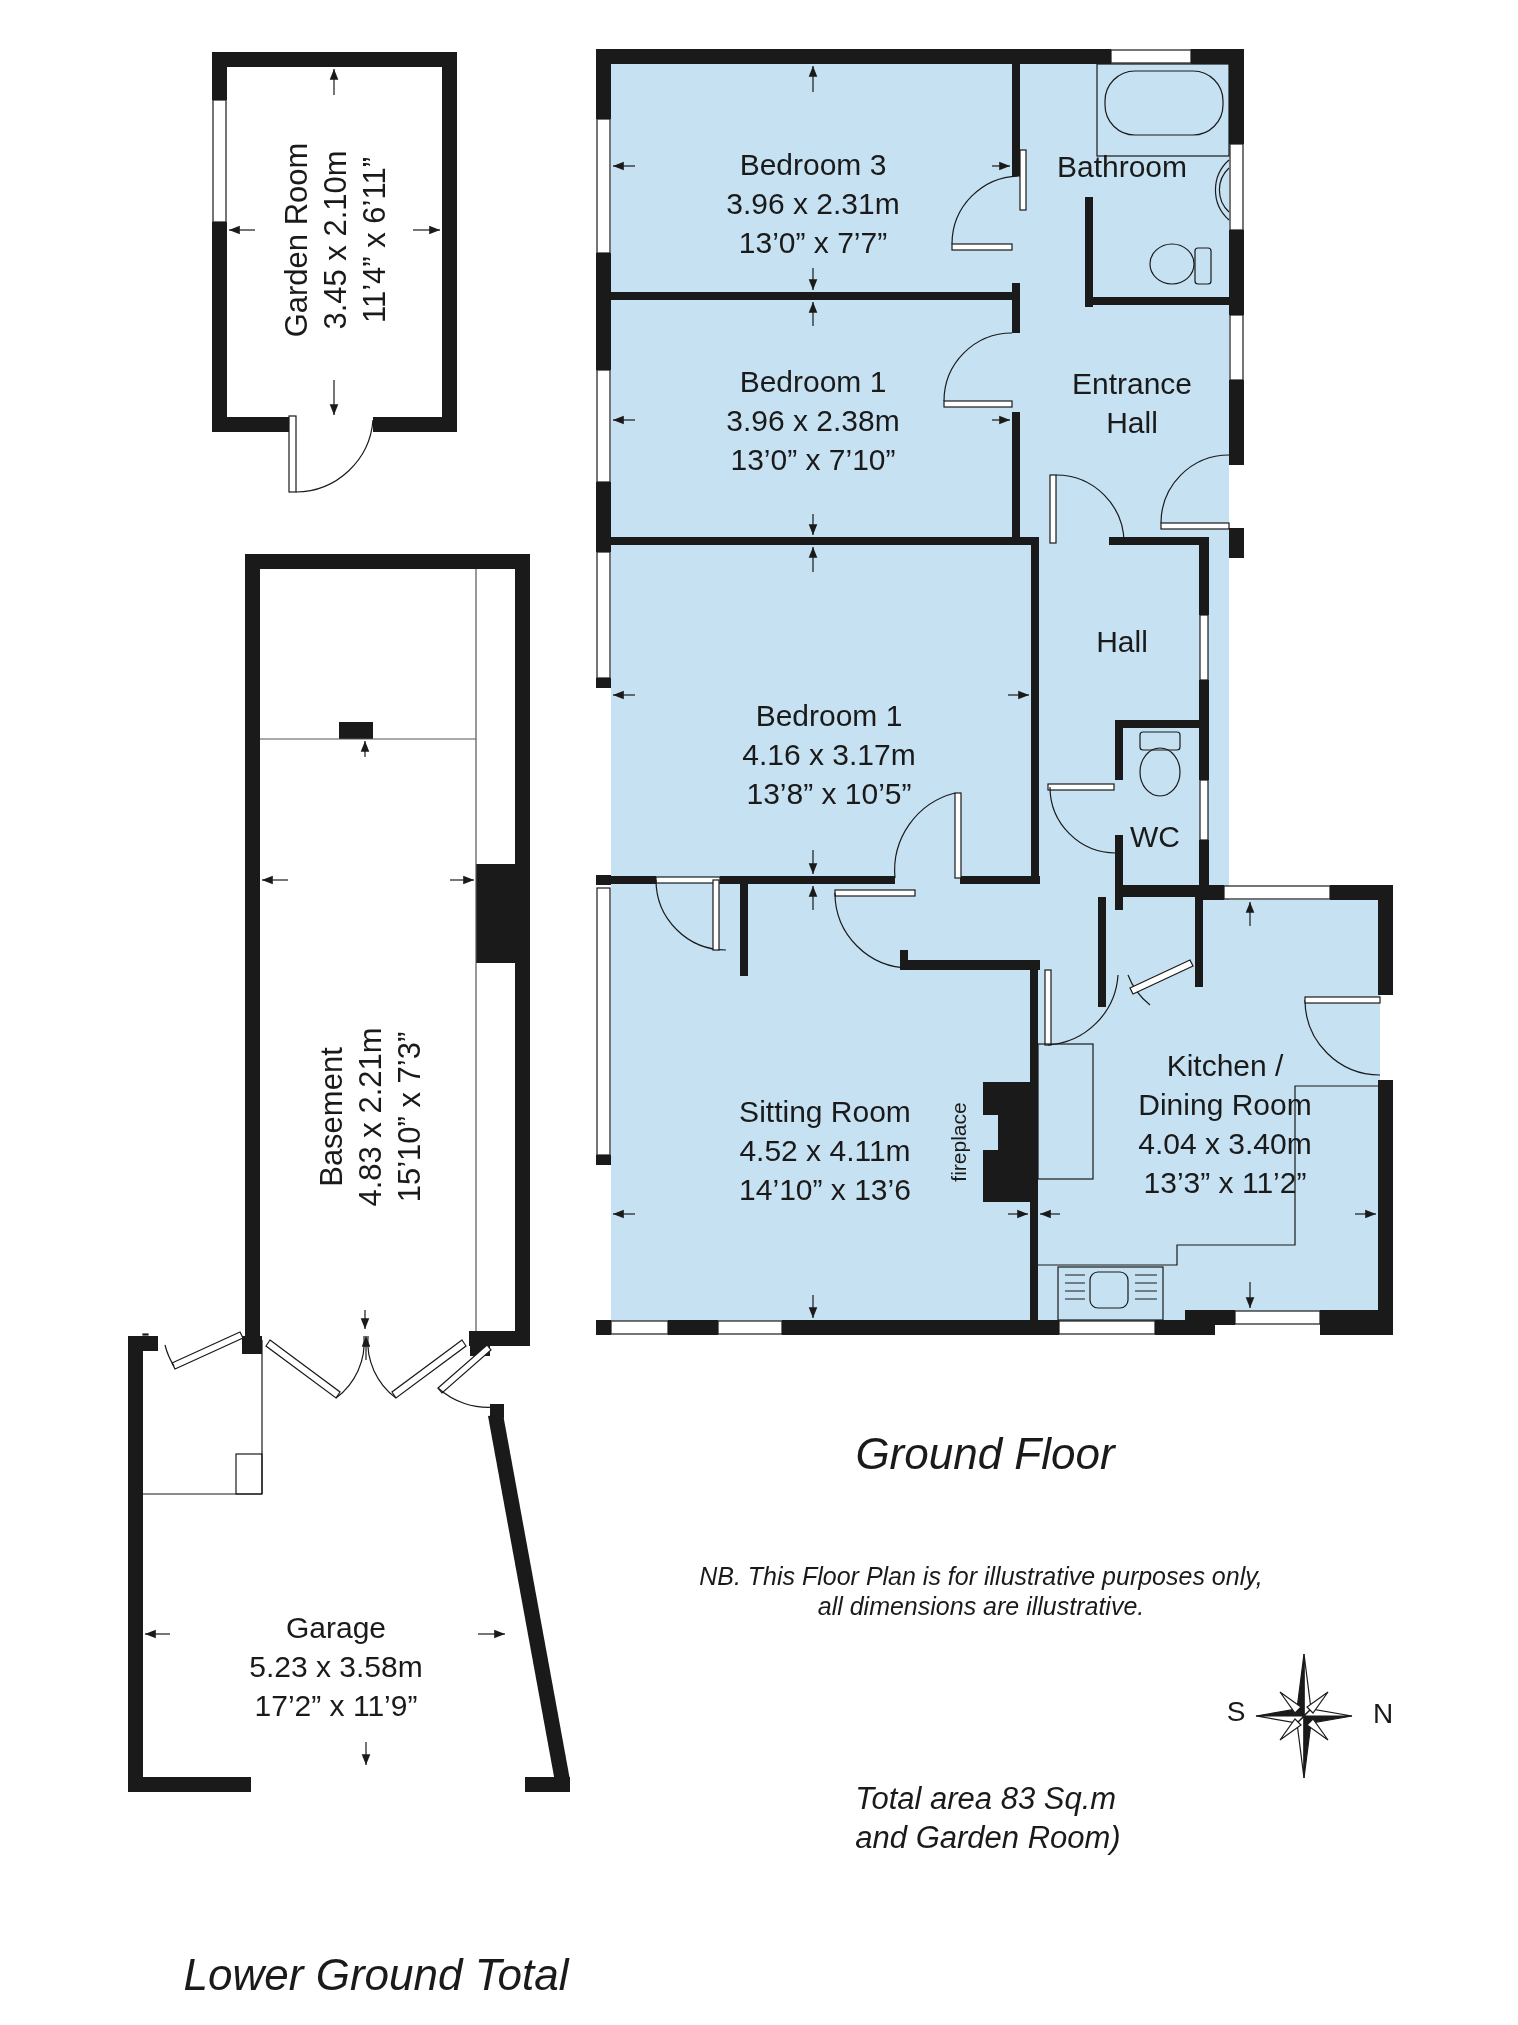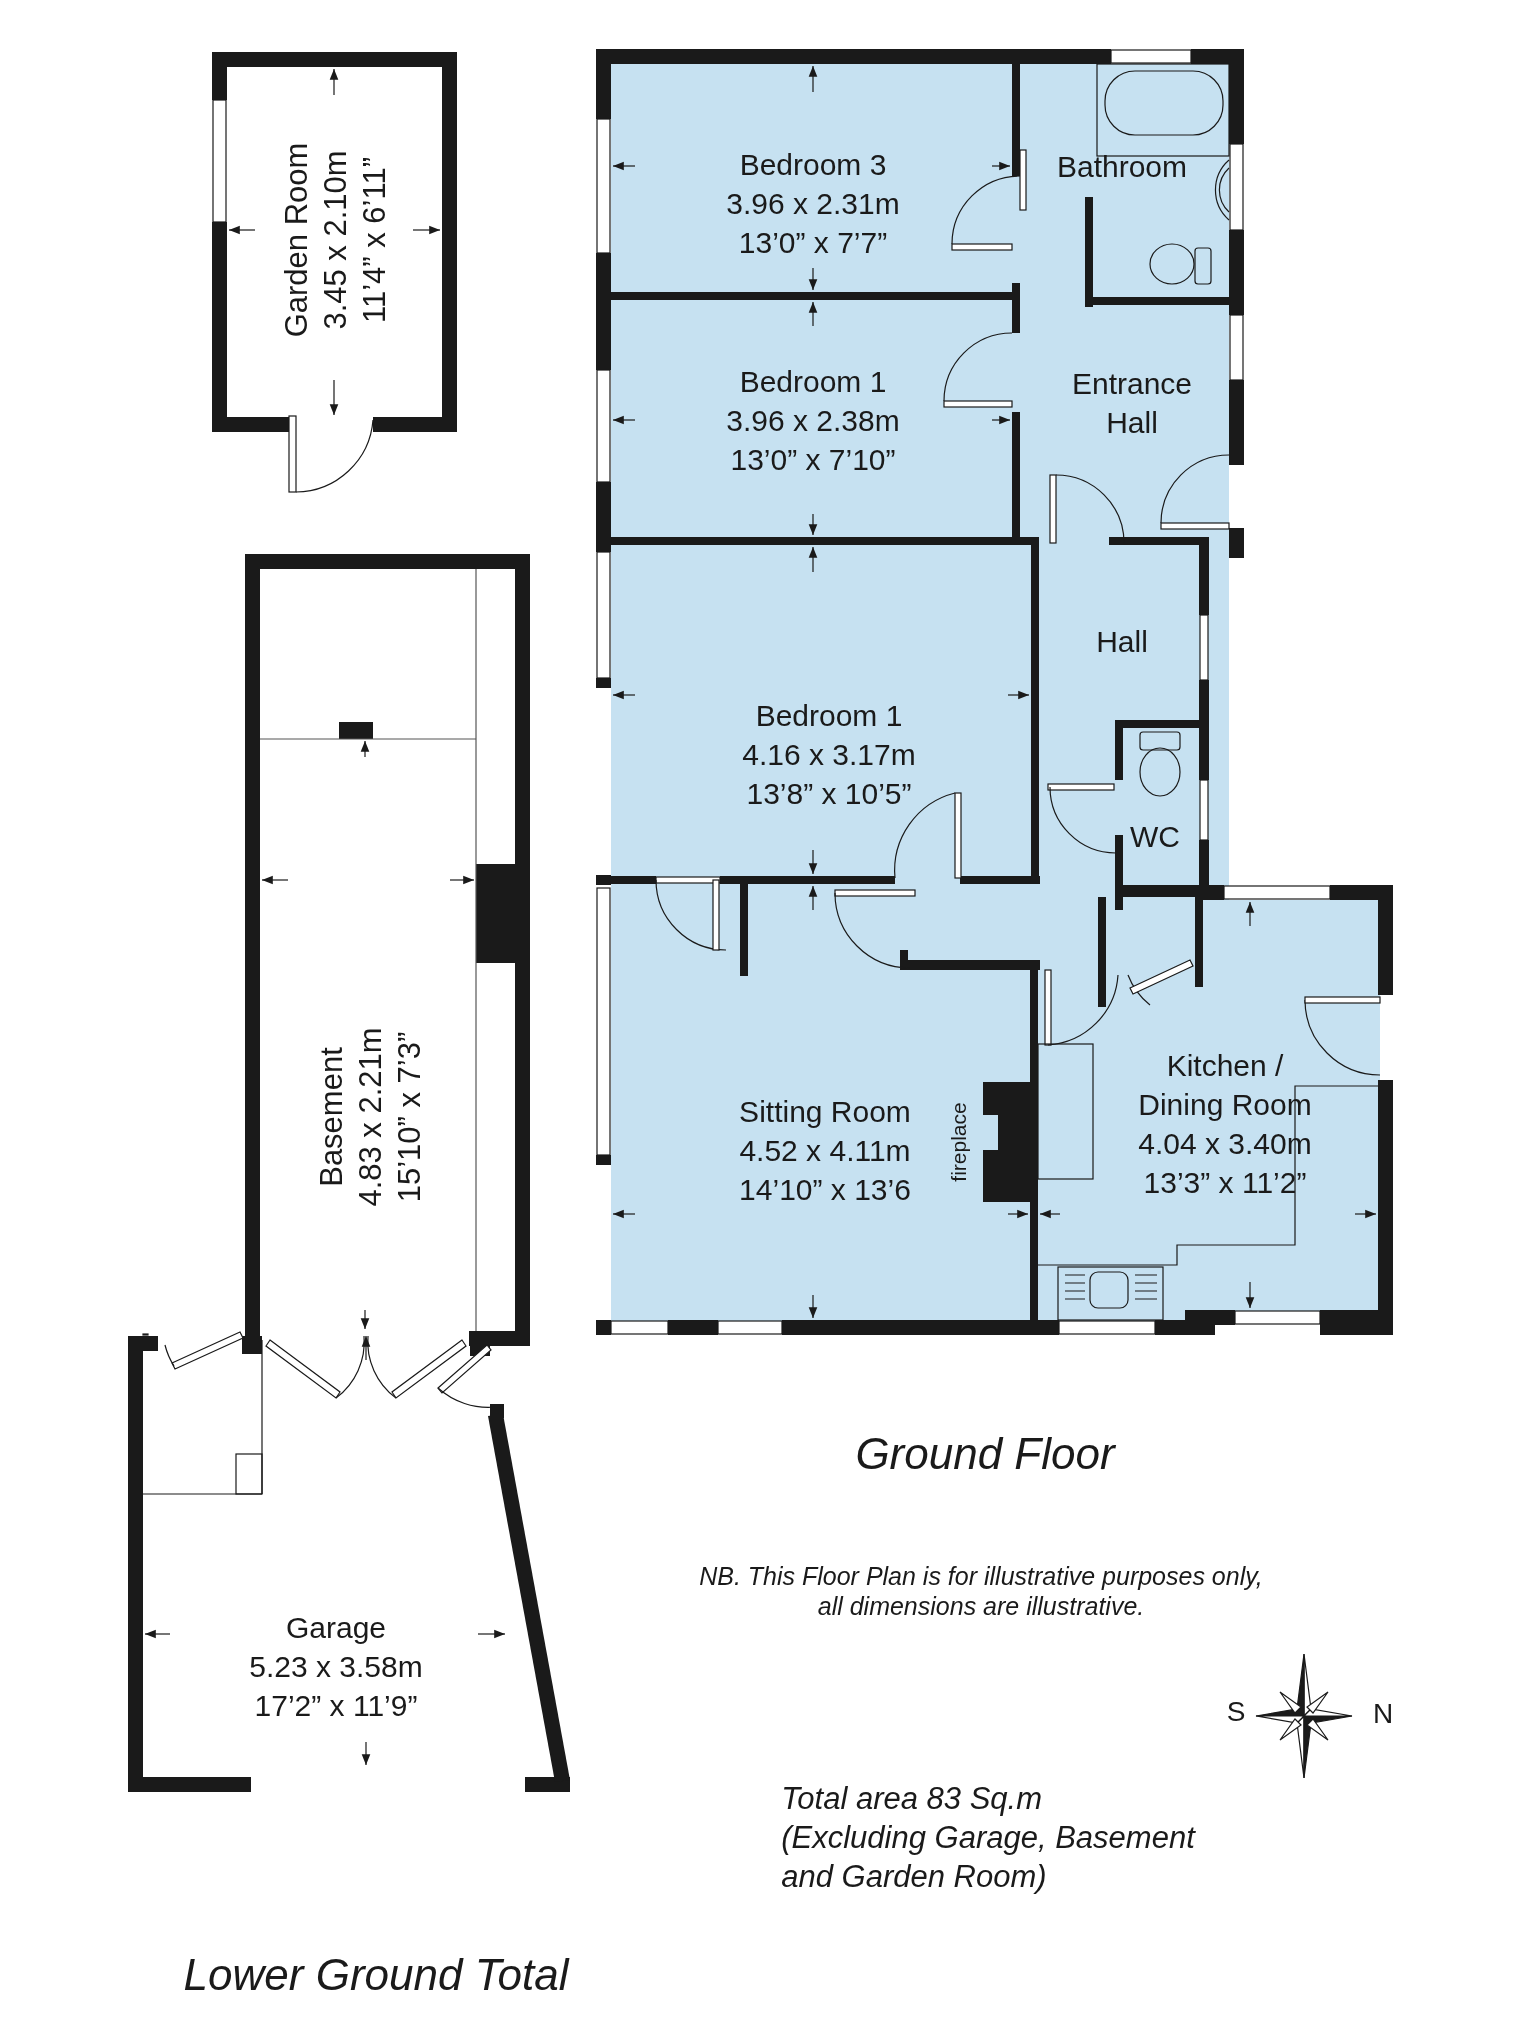--- a/index.html
+++ b/index.html
@@ -349,15 +349,14 @@
 <div class="note" style="left:981px; top:1561px;">
   <span>NB. This Floor Plan is for illustrative purposes only,</span>
   <span>all dimensions are illustrative.</span>
 </div>
 
 <div class="compass-lbl" style="left:1236px; top:1712px;">S</div>
 <div class="compass-lbl" style="left:1383px; top:1714px;">N</div>
 
 <div class="area" style="left:988px; top:1779px;">
   <span>Total area 83 Sq.m</span>
-  <span>(Excluding Garage, Basement</span>
   <span>and Garden Room)</span>
 </div>
 
 </body></html>

